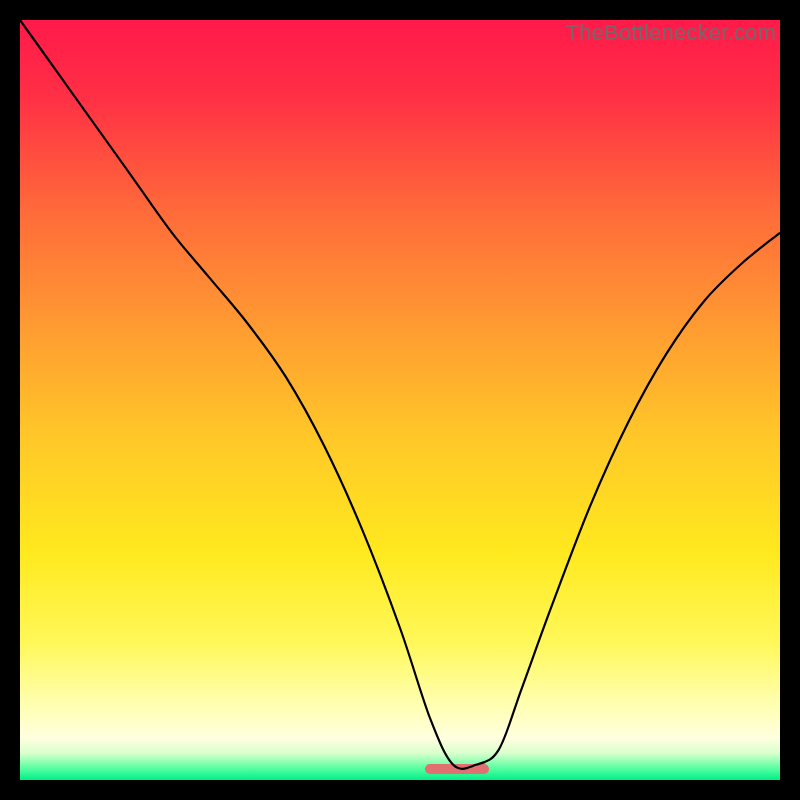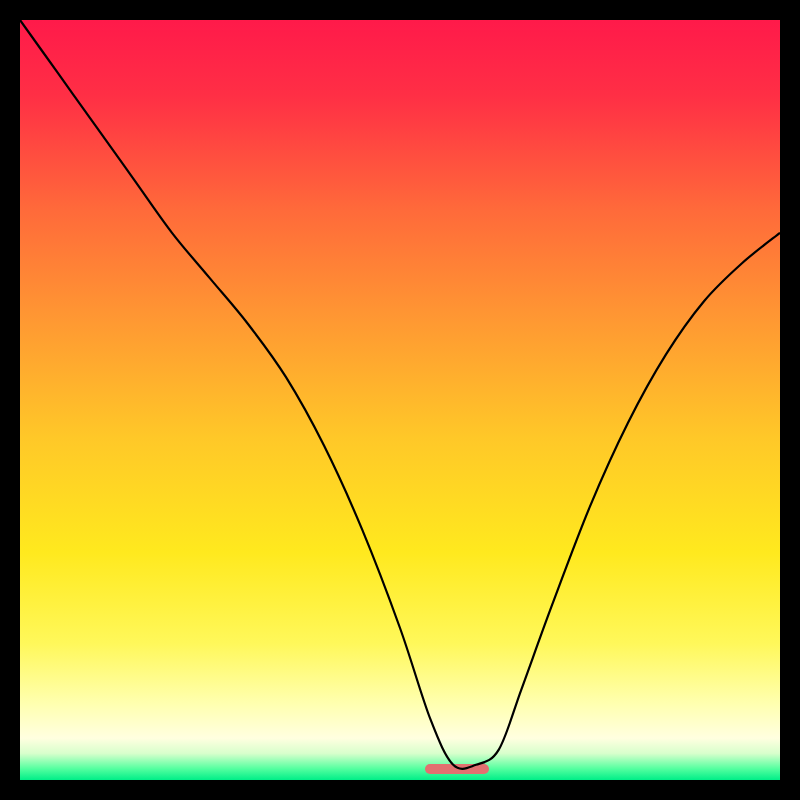--- a/index.html
+++ b/index.html
@@ -71,14 +71,15 @@
     </defs>
     <rect x="0" y="0" width="760" height="760" fill="url(#bg-grad)"></rect>
   </svg>
 
   <div class="marker" style="left: 404.7px; top: 743.6px; width: 64.6px; background: rgb(226, 112, 112);"></div>
 
   <svg class="curve" viewBox="0 0 760 760" preserveAspectRatio="none">
     <path id="curve-path" d="M 0 0 C 6.333333333333333 8.86666666666666, 25.333333333333336 35.466666666666626, 38 53.19999999999996 C 50.666666666666664 70.9333333333333, 63.333333333333336 88.66666666666667, 76 106.4 C 88.66666666666667 124.13333333333334, 101.33333333333333 141.86666666666662, 114 159.59999999999997 C 126.66666666666667 177.33333333333331, 139.33333333333334 196.33333333333334, 152 212.8 C 164.66666666666666 229.26666666666668, 177.33333333333334 243.2, 190 258.4 C 202.66666666666666 273.59999999999997, 215.33333333333334 287.5333333333333, 228 304 C 240.66666666666666 320.4666666666667, 253.33333333333334 336.93333333333334, 266 357.2 C 278.6666666666667 377.46666666666664, 291.3333333333333 400.2666666666667, 304 425.6 C 316.6666666666667 450.93333333333334, 329.3333333333333 478.79999999999995, 342 509.19999999999993 C 354.6666666666667 539.5999999999999, 368.6 576.3333333333333, 380 608 C 391.4 639.6666666666667, 401.53333333333336 676.4000000000001, 410.40000000000003 699.2 C 419.2666666666667 722, 425.6 737.1999999999999, 433.2 744.8 C 440.79999999999995 752.4, 448.4 747.3333333333333, 456 744.8 C 463.6 742.2666666666667, 471.2 742.2666666666667, 478.8 729.6 C 486.40000000000003 716.9333333333334, 492.73333333333335 692.8666666666666, 501.6 668.8 C 510.4666666666667 644.7333333333333, 520.6 615.6, 532 585.2 C 543.4 554.8000000000001, 557.3333333333334 516.8000000000001, 570 486.40000000000003 C 582.6666666666666 456, 595.3333333333334 428.1333333333333, 608 402.8 C 620.6666666666666 377.4666666666667, 633.3333333333334 354.66666666666663, 646 334.4 C 658.6666666666666 314.1333333333333, 671.3333333333334 296.4, 684 281.2 C 696.6666666666666 266, 709.3333333333334 254.59999999999997, 722 243.19999999999996 C 734.6666666666666 231.79999999999995, 753.6666666666666 217.86666666666667, 760 212.8" fill="none" stroke="#000000" stroke-width="2.2"></path>
   </svg>
 
+  <div class="watermark" style="color:#6c6c6c;">TheBottlenecker.com</div>
 
 </div>
 
 </body></html>

